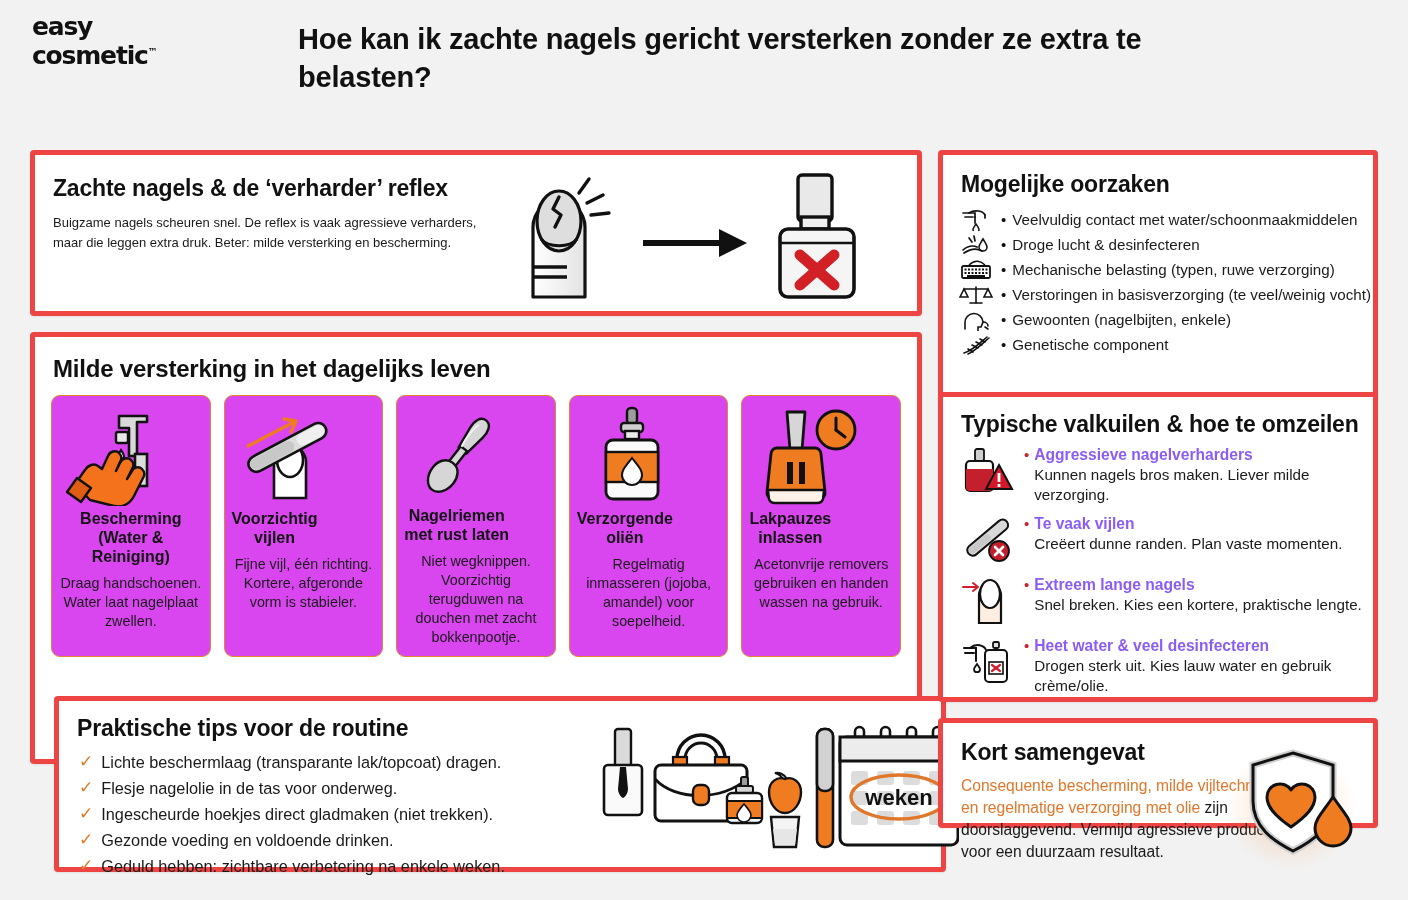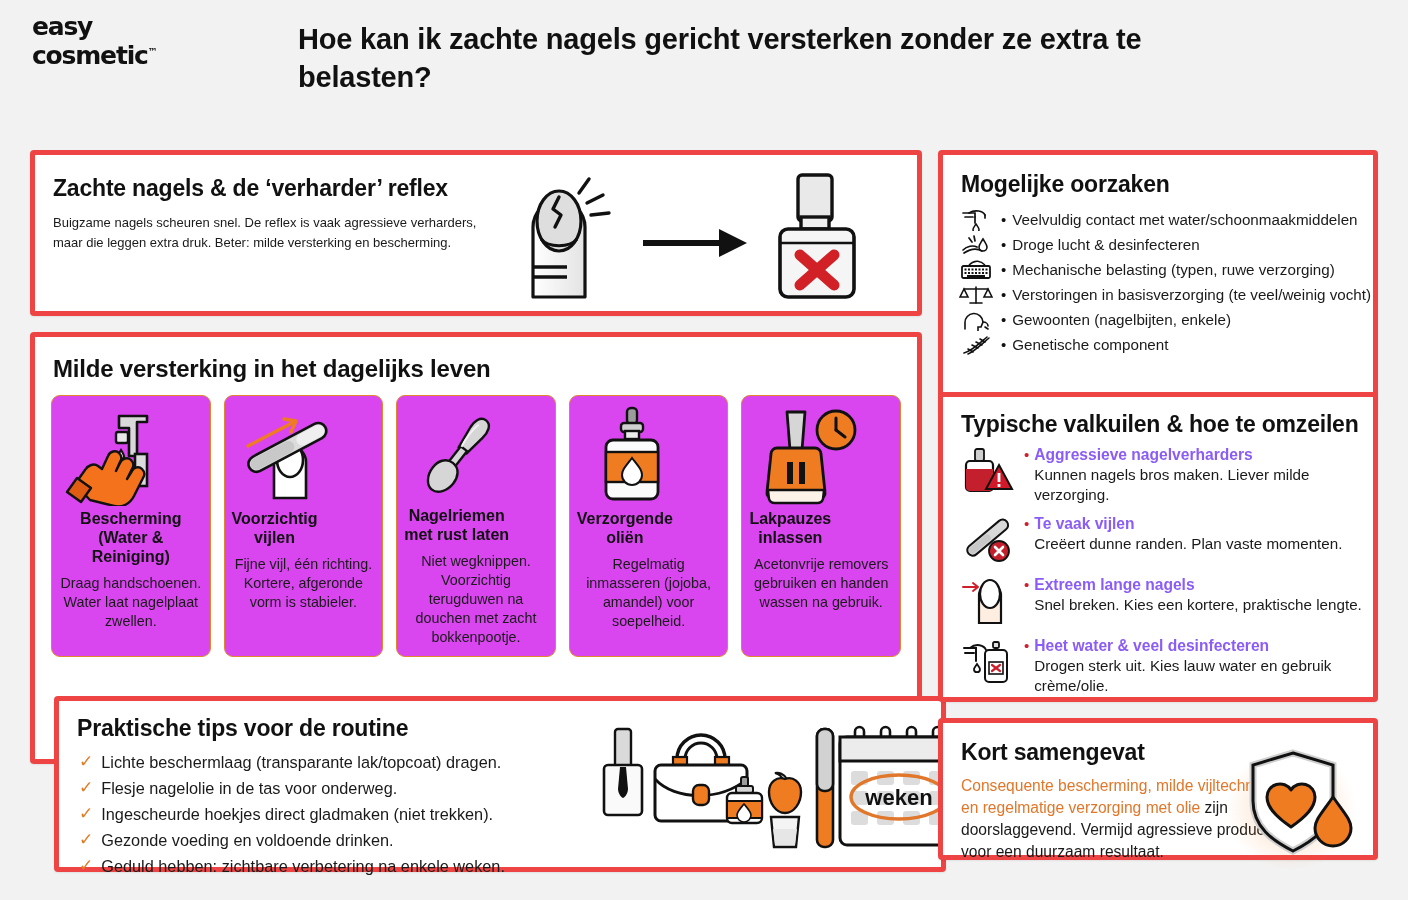--- a/index.html
+++ b/index.html
@@ -96,21 +96,21 @@
   #card-pitfalls h2 { position: absolute; left: 18px; top: 14px; }
   .pitfalls { position: absolute; left: 14px; top: 48px; right: 10px; }
   .pit-row { display: flex; align-items: flex-start; gap: 5px; margin-bottom: 9px; }
   .pit-row .ico { width: 62px; flex: 0 0 62px; height: 52px; display:flex; align-items:center; justify-content:center; }
   .pit-row .bul { color: #cf2030; font-size: 15px; line-height: 20px; flex: 0 0 auto; }
   .pit-row .tc { flex: 1 1 auto; }
   .pit-row .pt { font-size: 15.6px; font-weight: 700; color: #8b5cf6; line-height: 1.3; }
   .pit-row .pd { font-size: 15.2px; color: #1a1a1a; line-height: 1.3; }
 
   
-  #card-summary { left: 938px; top: 718px; width: 440px; height: 142px; }
+  #card-summary { left: 938px; top: 718px; width: 440px; height: 110px; }
   #card-summary h2 { position: absolute; left: 18px; top: 16px; }
   .sum-txt {
     position: absolute; left: 18px; top: 52px; width: 328px;
     font-size: 15.6px; line-height: 1.42; color: #1a1a1a;
   }
   .sum-txt .hl { color: #e0772a; }
   #card-summary .art { position: absolute; right: 12px; top: 24px; }
 
   .glow {
     position: absolute; right: 18px; top: 26px; width: 128px; height: 120px;

